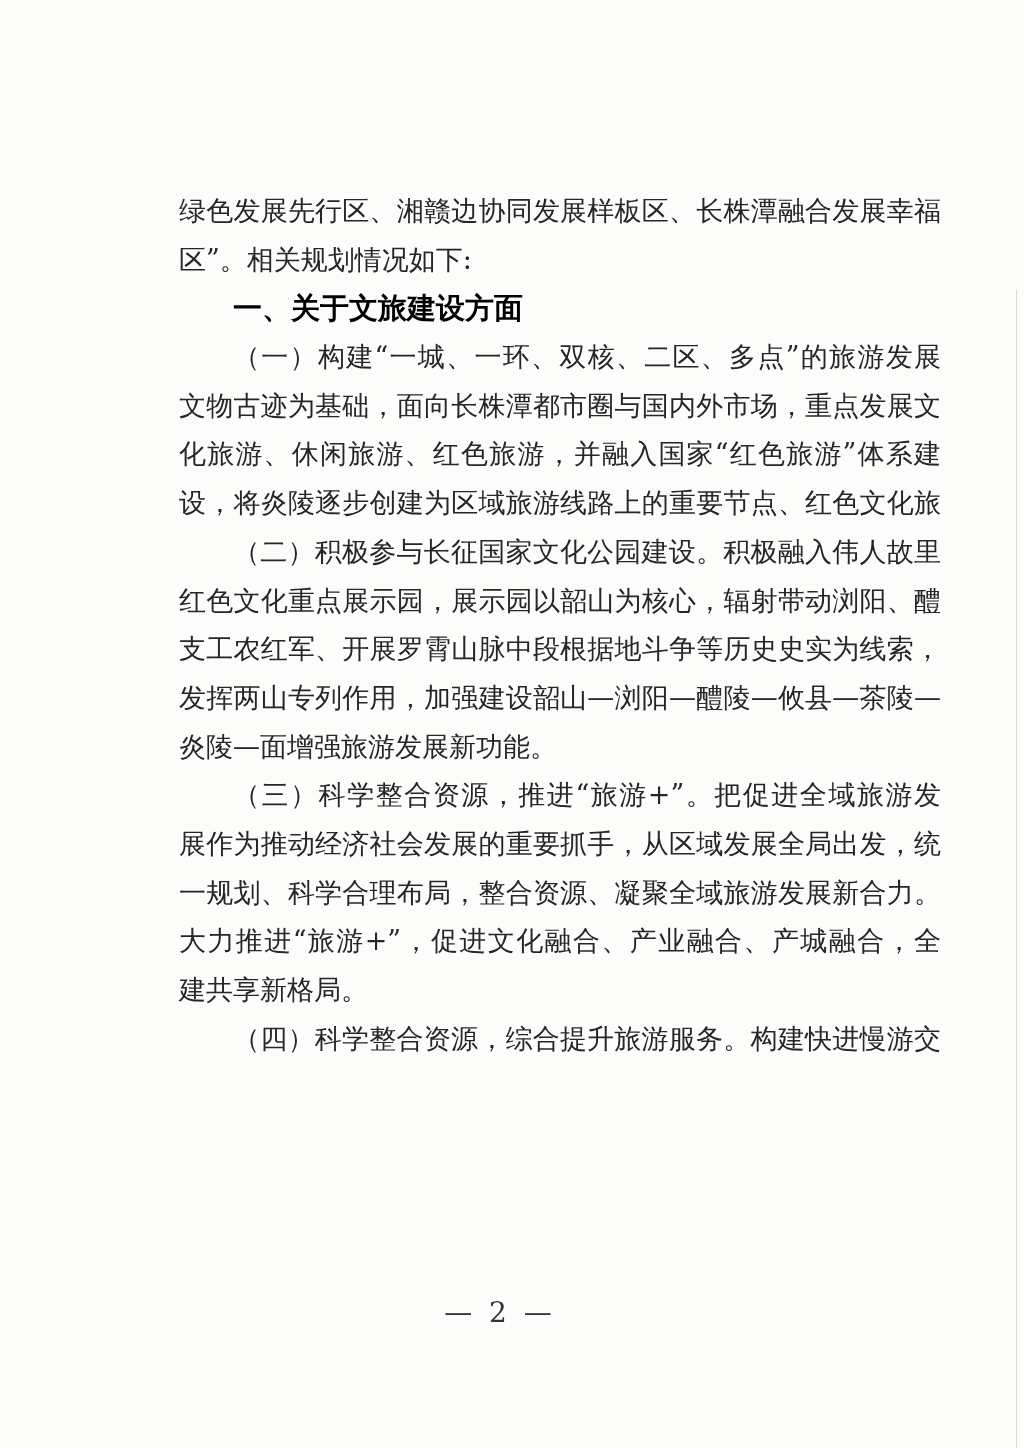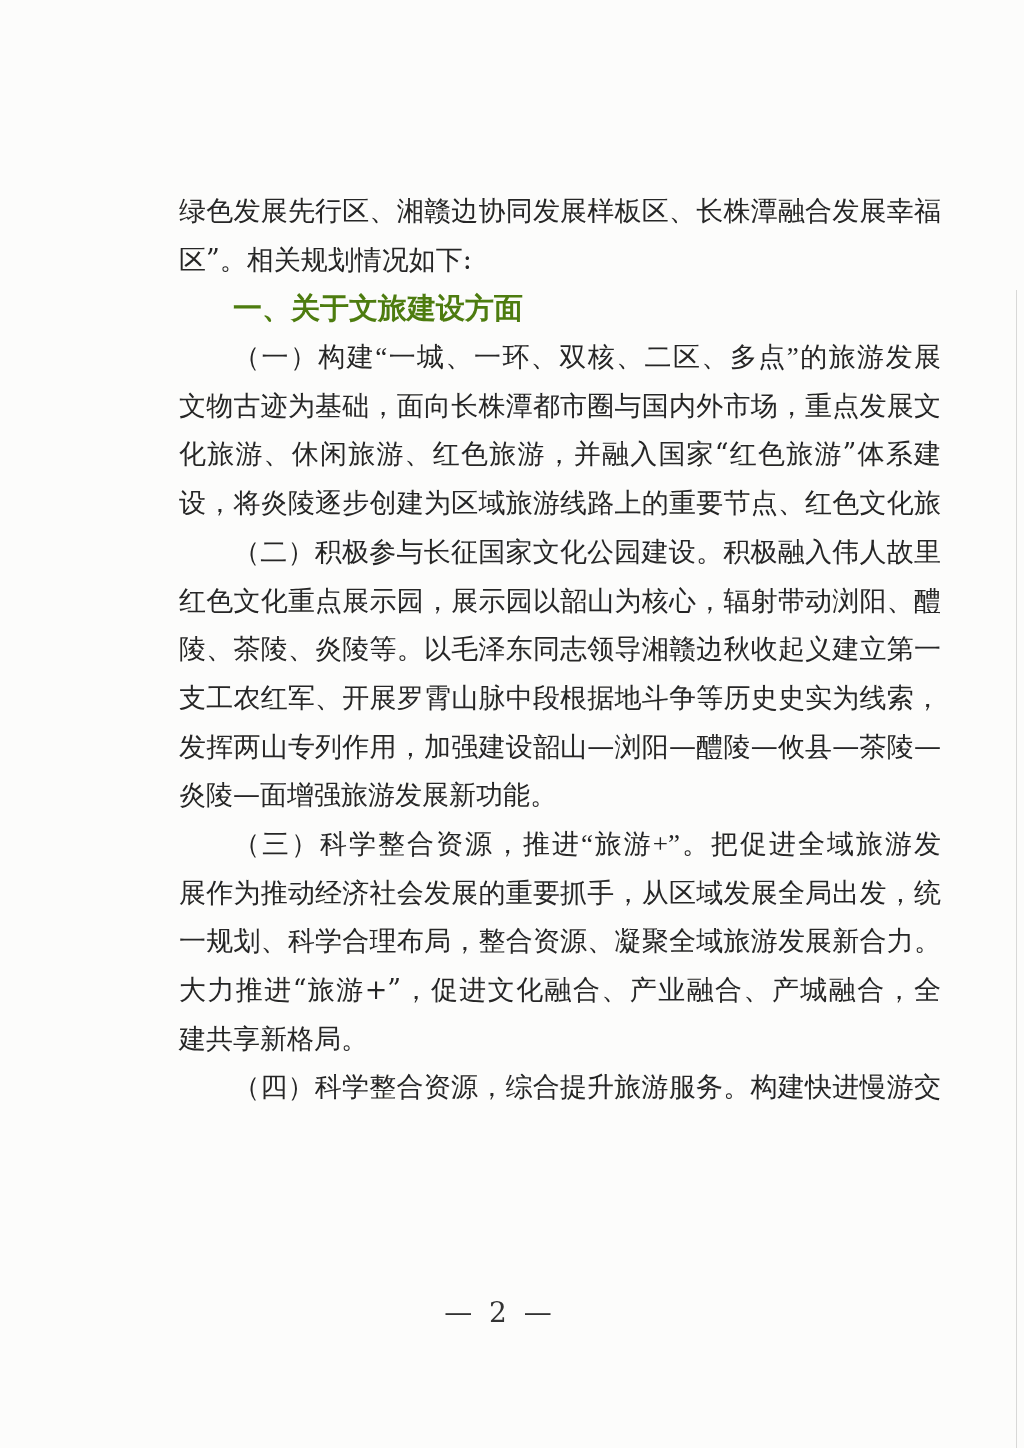--- a/index.html
+++ b/index.html
@@ -44,27 +44,26 @@
     white-space: nowrap;
     color: #262626;
   }
   .line.justify {
     white-space: normal;
     text-align: justify;
     text-align-last: justify;
   }
   .line.indent {
     text-indent: 54px;
-    font-family: Liberation Serif, serif;
   }
   .line.heading {
     font-family: "DejaVu Sans", "Liberation Sans", sans-serif;
     font-weight: bold;
     font-size: 29px;
-    color: #4d7c0f;
+    color: #000000;
   }
   .footer {
     position: absolute;
     left: 119px;
     width: 762px;
     top: 1296px;
     text-align: center;
     font-size: 28px;
     letter-spacing: 4px;
     color: #333333;
@@ -77,21 +76,20 @@
   <div class="content" id="content">
       <div class="line justify">绿色发展先行区、湘赣边协同发展样板区、长株潭融合发展幸福</div>
       <div class="line">区”。相关规划情况如下:</div>
       <div class="line indent heading">一、关于文旅建设方面</div>
       <div class="line justify indent">（一）构建“一城、一环、双核、二区、多点”的旅游发展</div>
       <div class="line justify">文物古迹为基础，面向长株潭都市圈与国内外市场，重点发展文</div>
       <div class="line justify">化旅游、休闲旅游、红色旅游，并融入国家“红色旅游”体系建</div>
       <div class="line justify">设，将炎陵逐步创建为区域旅游线路上的重要节点、红色文化旅</div>
       <div class="line justify indent">（二）积极参与长征国家文化公园建设。积极融入伟人故里</div>
       <div class="line justify">红色文化重点展示园，展示园以韶山为核心，辐射带动浏阳、醴</div>
-      <div class="line justify">陵、茶陵、炎陵等。以毛泽东同志领导湘赣边秋收起义建立第一</div>
       <div class="line justify">支工农红军、开展罗霄山脉中段根据地斗争等历史史实为线索，</div>
       <div class="line justify">发挥两山专列作用，加强建设韶山—浏阳—醴陵—攸县—茶陵—</div>
       <div class="line">炎陵—面增强旅游发展新功能。</div>
       <div class="line justify indent">（三）科学整合资源，推进“旅游+”。把促进全域旅游发</div>
       <div class="line justify">展作为推动经济社会发展的重要抓手，从区域发展全局出发，统</div>
       <div class="line justify">一规划、科学合理布局，整合资源、凝聚全域旅游发展新合力。</div>
       <div class="line justify">大力推进“旅游+”，促进文化融合、产业融合、产城融合，全</div>
       <div class="line">建共享新格局。</div>
       <div class="line justify indent">（四）科学整合资源，综合提升旅游服务。构建快进慢游交</div>
     </div>

